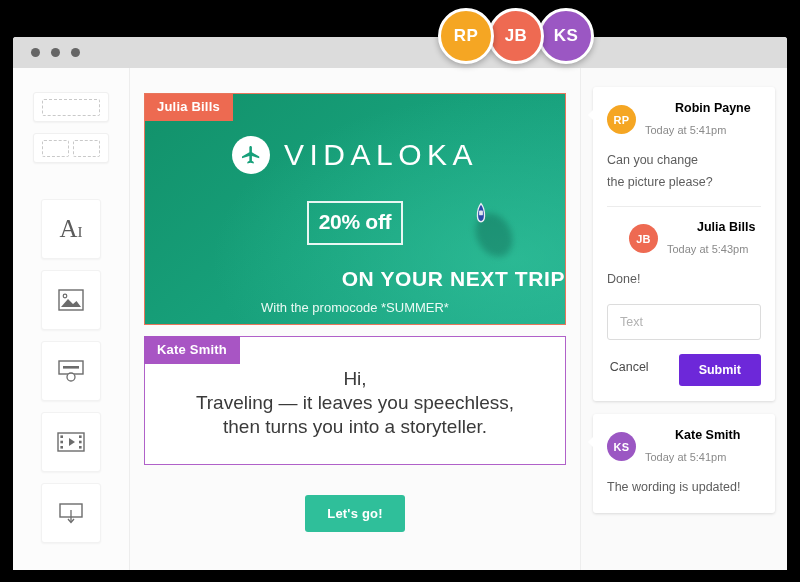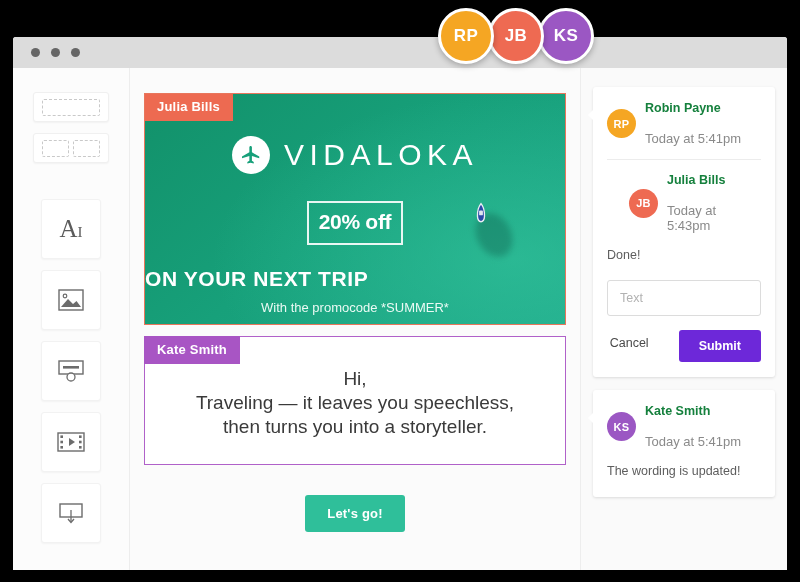--- a/index.html
+++ b/index.html
@@ -111,21 +111,21 @@
   }
   .brand-name {
     color: #fff; font-size: 30px; letter-spacing: 5.5px; font-weight: 300;
   }
   .offer-box {
     margin: 27px auto 0 auto; width: 96px; padding: 7px 0 9px 0;
     border: 2px solid rgba(255,255,255,.9); text-align: center;
   }
   .offer-box span { color: #fff; font-size: 21px; font-weight: bold; letter-spacing: -.3px; }
   .hero-head {
-    margin-top: 22px; text-align: left; color: #fff;
+    margin-top: 22px; text-align: right; color: #fff;
     font-size: 21px; font-weight: bold; letter-spacing: .6px;
   }
   .hero-sub {
     margin-top: 9px; text-align: center; color: #eafaf4; font-size: 13px;
   }
   .boat {
     position: absolute; right: 76px; top: 108px; width: 16px; height: 21px;
   }
   .boat-shadow {
     position: absolute; right: 54px; top: 118px;
@@ -168,22 +168,22 @@
     border-bottom: 6px solid transparent;
     border-right: 6px solid #fff;
   }
   .msg-head { display: flex; align-items: center; gap: 9px; }
   .msg-head.indent { padding-left: 22px; }
   .avatar-sm {
     width: 29px; height: 29px; flex: 0 0 29px; border-radius: 50%;
     display: flex; align-items: center; justify-content: center;
     color: #fff; font-size: 11px; font-weight: bold; letter-spacing: .3px;
   }
-  .msg-name { font-size: 12.5px; font-weight: bold; color: #15803d; line-height: 15px; }
-  .msg-time { font-size: 13px; color: #8a8a8a; line-height: 15px; margin-top: 15px; }
+  .msg-name { font-size: 12.5px; font-weight: bold; color: #000000; line-height: 15px; margin-left: 30px; }
+  .msg-time { font-size: 11px; color: #8a8a8a; line-height: 15px; margin-top: 7px; }
   .msg-body { font-size: 12.5px; color: #5d5d5d; line-height: 22px; margin-top: 11px; }
   .divider { height: 1px; background: #ececec; margin: 13px 0 0 0; }
 
   .reply-input {
     width: 100%; height: 36px; margin-top: 14px;
     border: 1px solid #dcdcdc; border-radius: 3px;
     padding: 0 12px; font-size: 12.5px; color: #5d5d5d;
     font-family: "Liberation Sans", sans-serif; outline: none; background: #fff;
   }
   .reply-input::placeholder { color: #b2b2b2; }
@@ -332,20 +332,22 @@
 
         <div class="card">
 
           <div class="msg-head">
             <span class="avatar-sm" style="background: rgb(245, 166, 35);">RP</span>
             <span>
               <div class="msg-name">Robin Payne</div>
               <div class="msg-time">Today at 5:41pm</div>
             </span>
           </div>
+          <div class="msg-body" style="white-space:pre-line">Can you change
+the picture please?</div>
 
           <div class="divider"></div>
 
           <div class="msg-head indent" style="margin-top:13px">
             <span class="avatar-sm" style="background: rgb(238, 106, 82);">JB</span>
             <span>
               <div class="msg-name">Julia Bills</div>
               <div class="msg-time">Today at 5:43pm</div>
             </span>
           </div>

